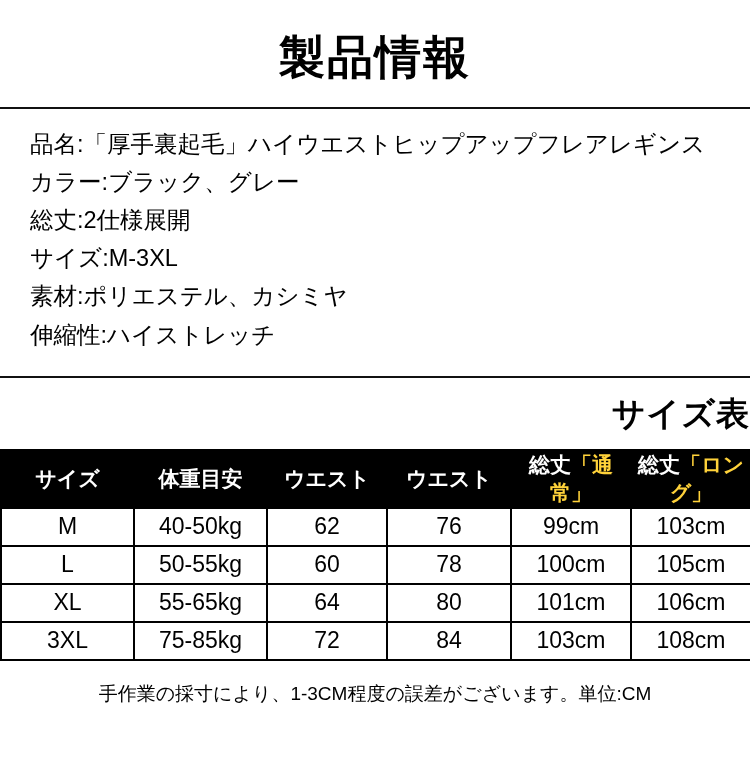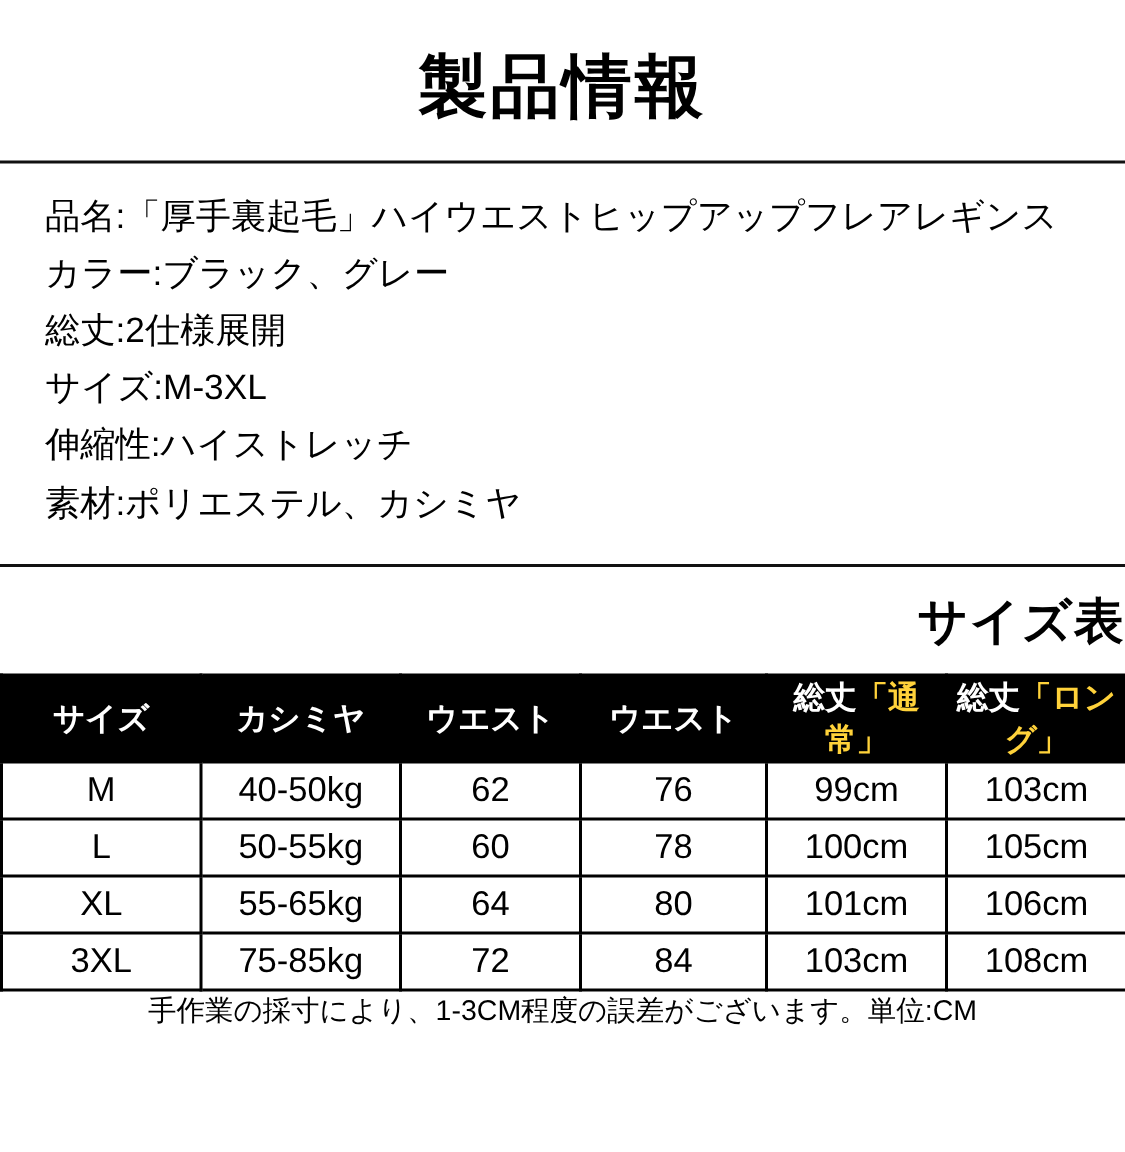--- a/index.html
+++ b/index.html
@@ -78,20 +78,21 @@
     color: #000000;
     font-weight: normal;
     font-size: 23px;
   }
   .hl {
     color: #ffd23a;
   }
   .note {
     text-align: center;
     font-size: 19px;
+    margin-top: 20px;
     letter-spacing: 0px;
   }
   col.c1 { width: 133px; }
   col.c2 { width: 133px; }
   col.c3 { width: 120px; }
   col.c4 { width: 124px; }
   col.c5 { width: 120px; }
   col.c6 { width: 120px; }
 </style>
 </head>
@@ -101,41 +102,41 @@
 
   <div class="title">製品情報</div>
 
   <div class="rule"></div>
 
   <div class="specs">
     <div>品名:「厚手裏起毛」ハイウエストヒップアップフレアレギンス</div>
     <div>カラー:ブラック、グレー</div>
     <div>総丈:2仕様展開</div>
     <div>サイズ:M-3XL</div>
+    <div>素材:ポリエステル、カシミヤ</div>
     <div>伸縮性:ハイストレッチ</div>
-    <div>素材:ポリエステル、カシミヤ</div>
   </div>
 
   <div class="rule2"></div>
 
   <div class="subtitle">サイズ表</div>
 
   <table class="size-table">
     <colgroup>
       <col class="c1">
         <col class="c2">
         <col class="c3">
         <col class="c4">
         <col class="c5">
         <col class="c6">
     </colgroup>
     <thead>
       <tr>
         <th>サイズ</th>
-        <th>カシミヤ</th>
+        <th>体重目安</th>
         <th>ウエスト</th>
         <th>ウエスト</th>
         <th><span>総丈</span><span class="hl">「通常」</span></th>
         <th><span>総丈</span><span class="hl">「ロング」</span></th>
       </tr>
     </thead>
     <tbody>
       <tr>
         <td>M</td>
         <td>40-50kg</td>

